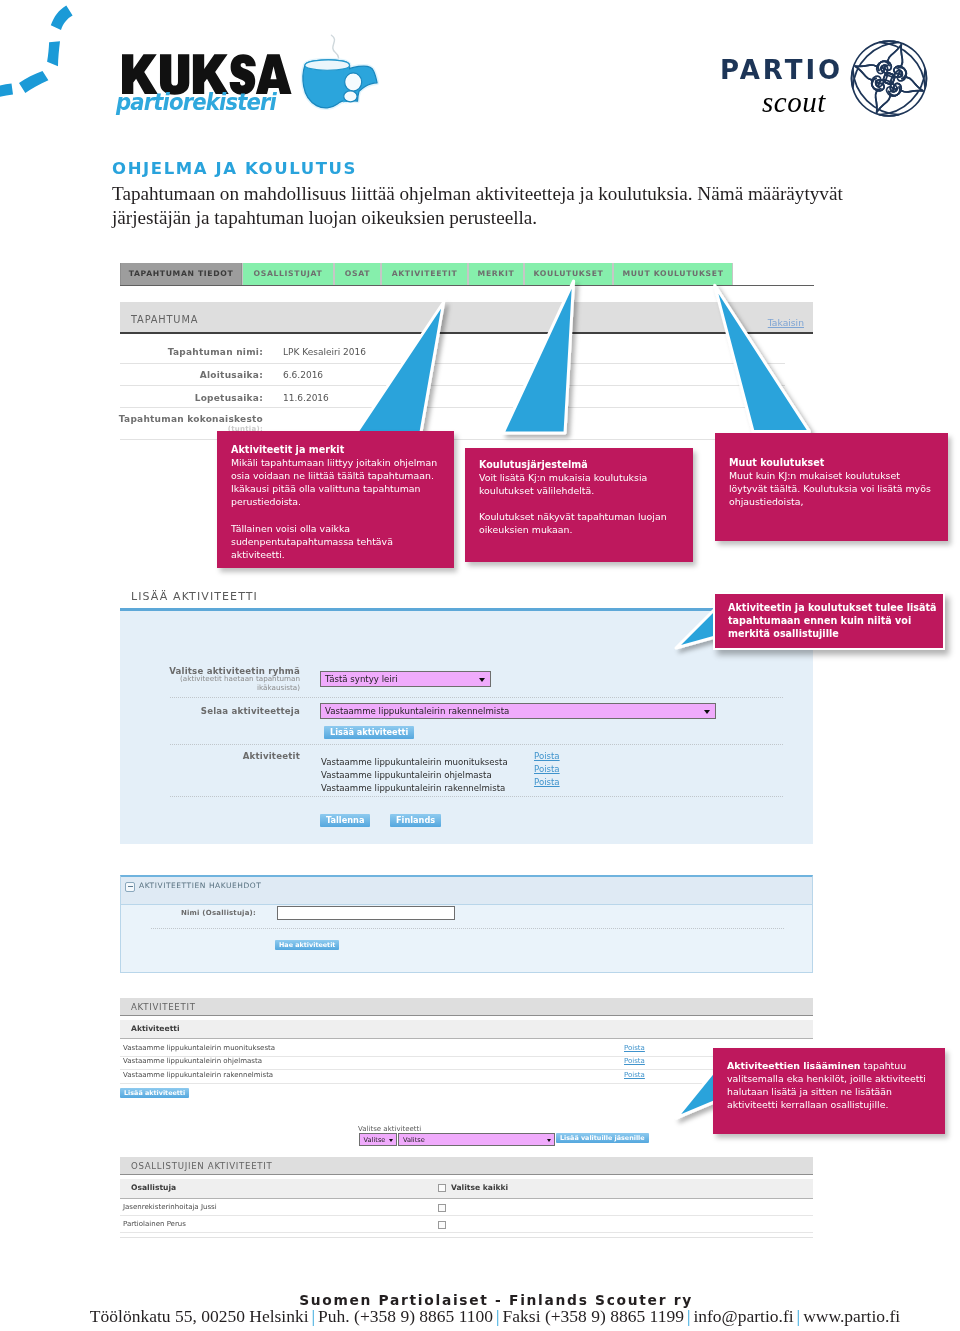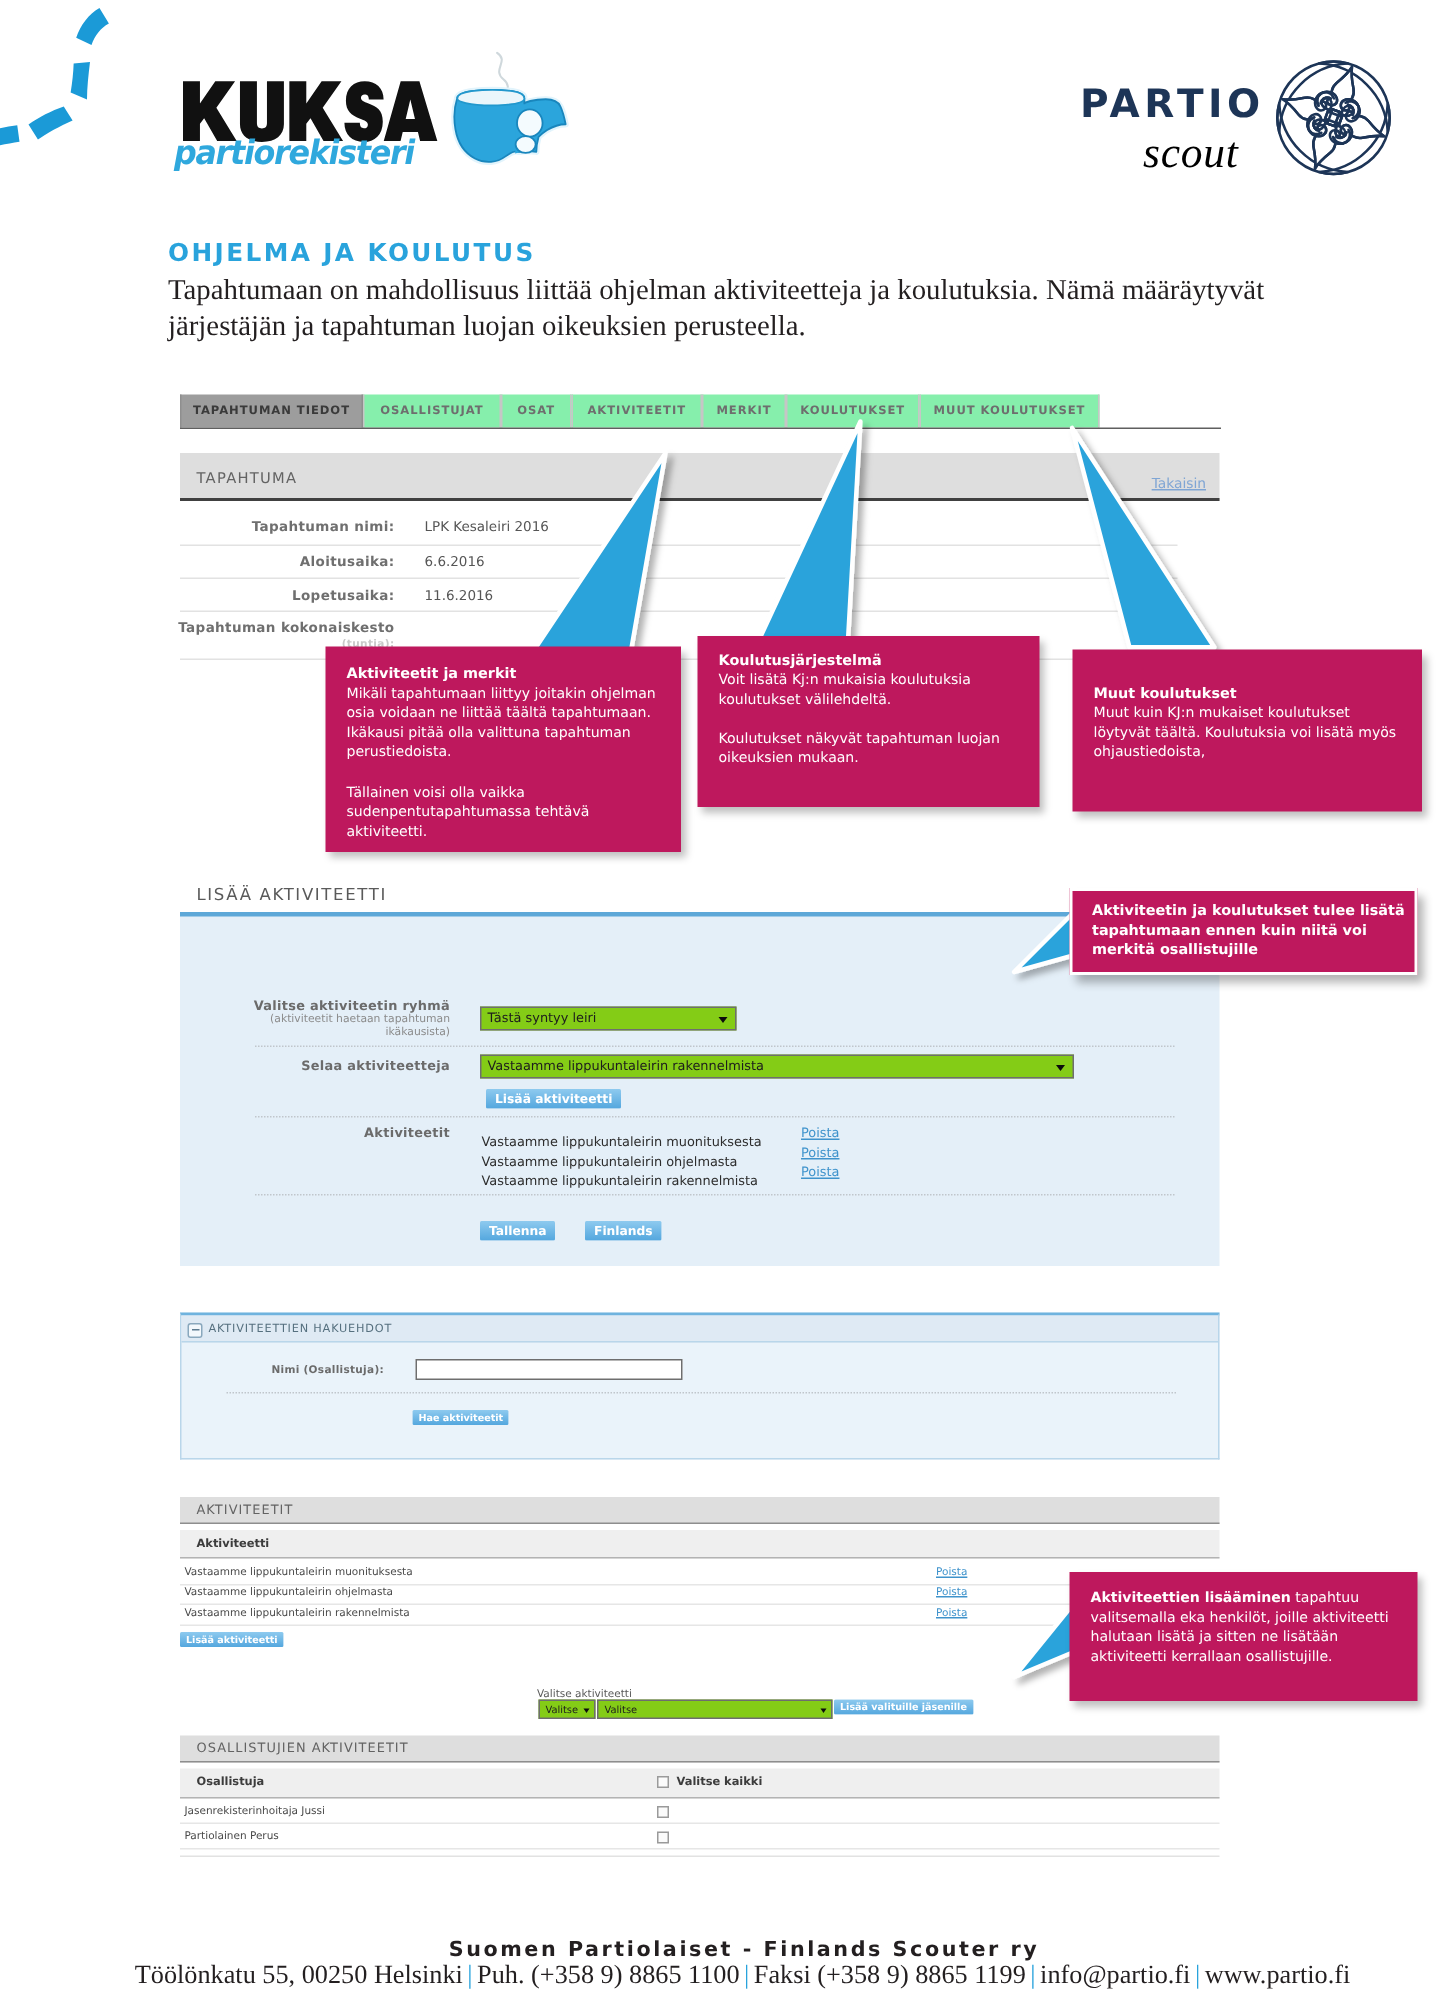--- a/index.html
+++ b/index.html
@@ -51,31 +51,31 @@
     font-size:9px;font-weight:bold;color:#6f6f6f;letter-spacing:0.25px;}
   .row-val{position:absolute;font-family:"DejaVu Sans",sans-serif;font-size:9px;color:#555;}
   .hr{position:absolute;height:1px;background:#e2e2e2;}
 
   .panel-hd .backlink{position:absolute;right:9px;top:15px;font-family:"DejaVu Sans",sans-serif;
     font-size:9.2px;color:#7fa5d4;text-decoration:underline;}
   .sec-title{position:absolute;font-family:"DejaVu Sans",sans-serif;font-size:11px;
     letter-spacing:1.1px;color:#5a5a5a;}
   .bluebox{position:absolute;background:#e4eff8;border-top:3px solid #5da8d8;box-sizing:border-box;}
   .lt-panel{position:absolute;background:#eaf3fa;border:1px solid #b9d6ea;border-top:2px solid #6fb3de;box-sizing:border-box;}
-  .lt-head{position:absolute;left:0;top:0;width:100%;height:18px;background:#dfeaf4;
+  .lt-head{position:absolute;left:0;top:0;width:100%;height:28px;background:#dfeaf4;
     border-bottom:1px solid #b9d6ea;box-sizing:border-box;font-family:"DejaVu Sans",sans-serif;
     font-size:7.5px;letter-spacing:0.55px;color:#56707f;line-height:18px;padding-left:18px;}
   .hd-icon{position:absolute;left:4px;top:5px;width:8px;height:8px;border:1px solid #8aa8bd;
     border-radius:2px;background:#f3f8fc;}
   .hd-icon::after{content:"";position:absolute;left:1.5px;top:3px;width:5px;height:1px;background:#5d7b90;}
   .f-label{position:absolute;text-align:right;font-family:"DejaVu Sans",sans-serif;font-size:8.6px;
     font-weight:bold;color:#6b6b6b;letter-spacing:0.2px;}
   .f-sublabel{position:absolute;text-align:right;font-family:"DejaVu Sans",sans-serif;font-size:7.2px;
     color:#8b8b8b;line-height:8.6px;}
-  .selectbox{position:absolute;height:16px;box-sizing:border-box;background:#84cc16;
+  .selectbox{position:absolute;height:16px;box-sizing:border-box;background:#f0abfc;
     border:1px solid #6e6e6e;}
   .selectbox .sel-text{position:absolute;left:4px;top:2px;font-family:"DejaVu Sans",sans-serif;
     font-size:8.6px;color:#1d1d1d;white-space:nowrap;}
   .selectbox .caret{position:absolute;right:5px;top:6px;width:0;height:0;
     border-left:3.5px solid transparent;border-right:3.5px solid transparent;border-top:4px solid #0c0c0c;}
   .selectbox.sm{height:13px;}
   .selectbox.sm .sel-text{top:1.5px;font-size:6.6px;}
   .selectbox.sm .caret{top:4.5px;right:3px;border-left-width:2.6px;border-right-width:2.6px;border-top-width:3px;}
   .dotted{position:absolute;height:0;border-top:1px dotted #c0c6cb;}
   .btn{position:absolute;height:10px;line-height:10px;padding:0 4px;background:#6cb7e6;
@@ -357,21 +357,21 @@
   <div class="callout" style="left:217px;top:431px;width:237px;height:137px;padding:12px 0 0 14px;">
     <span class="c-title">Aktiviteetit ja merkit</span>
     <span class="c-body">Mikäli tapahtumaan liittyy joitakin ohjelman</span>
     <span class="c-body">osia voidaan ne liittää täältä tapahtumaan.</span>
     <span class="c-body">Ikäkausi pitää olla valittuna tapahtuman</span>
     <span class="c-body">perustiedoista.</span>
     <span class="c-body c-gap">Tällainen voisi olla vaikka</span>
     <span class="c-body">sudenpentutapahtumassa tehtävä</span>
     <span class="c-body">aktiviteetti.</span>
   </div>
-  <div class="callout" style="left:465px;top:424px;width:228px;height:114px;padding:10px 0 0 14px;">
+  <div class="callout" style="left:465px;top:448px;width:228px;height:114px;padding:10px 0 0 14px;">
     <span class="c-title">Koulutusjärjestelmä</span>
     <span class="c-body">Voit lisätä Kj:n mukaisia koulutuksia</span>
     <span class="c-body">koulutukset välilehdeltä.</span>
     <span class="c-body c-gap">Koulutukset näkyvät tapahtuman luojan</span>
     <span class="c-body">oikeuksien mukaan.</span>
   </div>
   <div class="callout" style="left:715px;top:433px;width:233px;height:108px;padding:23px 0 0 14px;">
     <span class="c-title">Muut koulutukset</span>
     <span class="c-body">Muut kuin KJ:n mukaiset koulutukset</span>
     <span class="c-body">löytyvät täältä. Koulutuksia voi lisätä myös</span>

